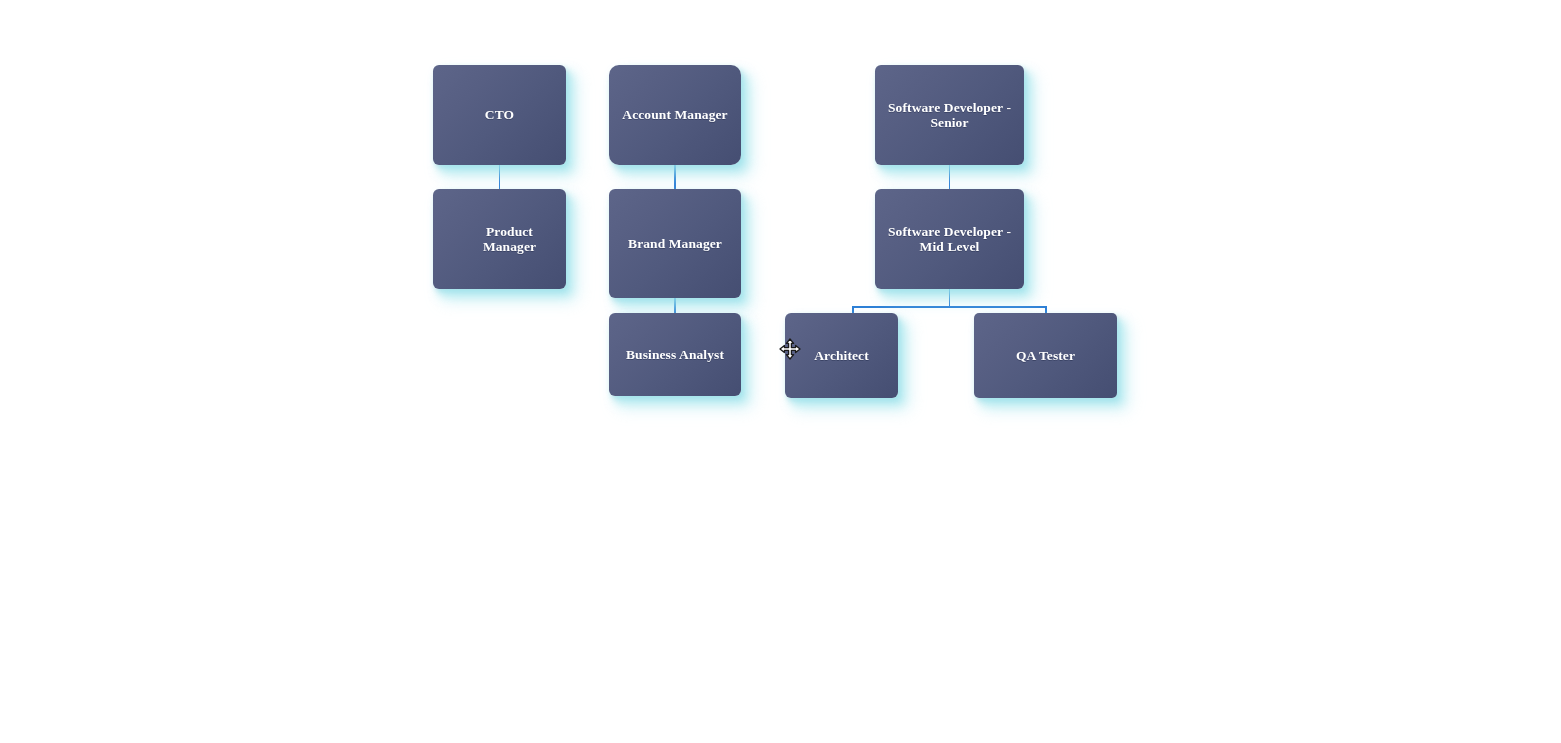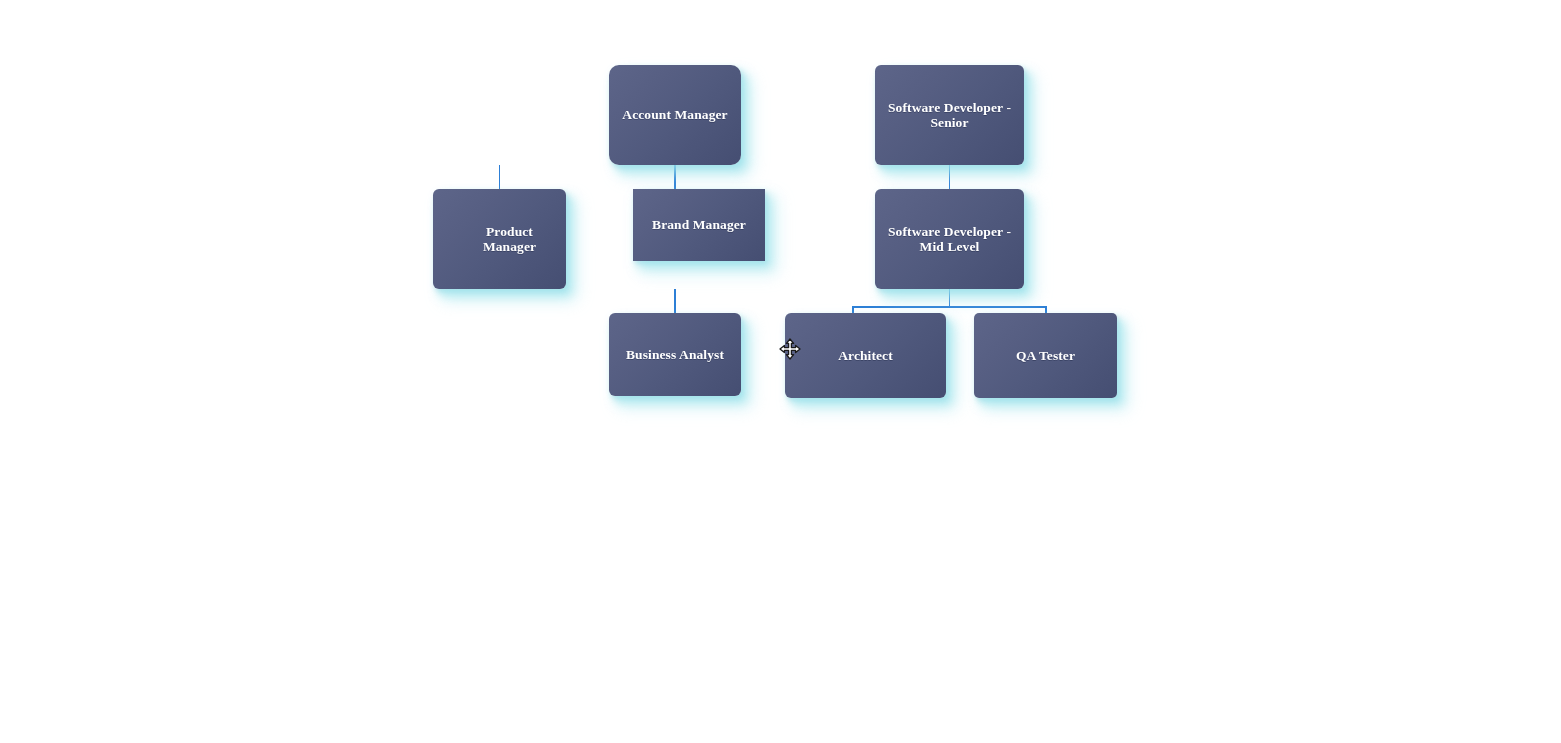--- a/index.html
+++ b/index.html
@@ -84,41 +84,44 @@
 
   <svg id="edge-layer" viewBox="0 0 1561 743" width="1561" height="743">
       <path d="M 499.5 165 L 499.5 189" fill="none" stroke="#2d7fd6" stroke-width="1.6" shape-rendering="crispEdges"></path>
       <path d="M 675 165 L 675 189" fill="none" stroke="#2d7fd6" stroke-width="1.6" shape-rendering="crispEdges"></path>
       <path d="M 675 289 L 675 313" fill="none" stroke="#2d7fd6" stroke-width="1.6" shape-rendering="crispEdges"></path>
       <path d="M 949.5 165 L 949.5 189" fill="none" stroke="#2d7fd6" stroke-width="1.6" shape-rendering="crispEdges"></path>
       <path d="M 949.5 289 L 949.5 307 L 853 307 L 853 313" fill="none" stroke="#2d7fd6" stroke-width="1.6" shape-rendering="crispEdges"></path>
       <path d="M 949.5 289 L 949.5 307 L 1046 307 L 1046 313" fill="none" stroke="#2d7fd6" stroke-width="1.6" shape-rendering="crispEdges"></path>
     </svg>
 
+  <div class="node" style="left: 433px; top: 65px; width: 133px; height: 100px; border-radius: 6px;">
+      <span class="node-label" style="color: rgb(255, 255, 255);">CTO</span>
+    </div>
     <div class="node" style="left: 433px; top: 189px; width: 133px; height: 100px; border-radius: 6px; padding-left: 20px;">
       <span class="node-label" style="color: rgb(255, 255, 255);">Product Manager</span>
     </div>
     <div class="node" style="left: 609px; top: 65px; width: 132px; height: 100px; border-radius: 10px;">
       <span class="node-label" style="color: rgb(255, 255, 255);">Account Manager</span>
     </div>
-    <div class="node" style="left: 609px; top: 189px; width: 132px; height: 72px; border-radius: 0; margin-left: 24px;">
+    <div class="node" style="left: 609px; top: 189px; width: 132px; height: 109px; border-radius: 6px;">
       <span class="node-label" style="color: rgb(255, 255, 255);">Brand Manager</span>
     </div>
     <div class="node" style="left: 609px; top: 313px; width: 132px; height: 83px; border-radius: 6px;">
       <span class="node-label" style="color: rgb(255, 255, 255);">Business Analyst</span>
     </div>
     <div class="node" style="left: 875px; top: 65px; width: 149px; height: 100px; border-radius: 6px;">
       <span class="node-label" style="color: rgb(255, 255, 255);">Software Developer -
 Senior</span>
     </div>
     <div class="node" style="left: 875px; top: 189px; width: 149px; height: 100px; border-radius: 6px;">
       <span class="node-label" style="color: rgb(255, 255, 255);">Software Developer -
 Mid Level</span>
     </div>
-    <div class="node" style="left: 785px; top: 313px; width: 161px; height: 85px; border-radius: 6px;">
+    <div class="node" style="left: 785px; top: 313px; width: 113px; height: 85px; border-radius: 6px;">
       <span class="node-label" style="color: rgb(255, 255, 255);">Architect</span>
     </div>
     <div class="node" style="left: 974px; top: 313px; width: 143px; height: 85px; border-radius: 5px;">
       <span class="node-label" style="color: rgb(255, 255, 255);">QA Tester</span>
     </div>
     <div id="cursor" style="left: 777px; top: 336px;">
     <svg width="26" height="26" viewBox="0 0 26 26">
       <g transform="translate(13,13)">
         <path d="M 0,-10 L 3.6,-5.6 L 1.4,-5.6 L 1.4,-1.4 L 5.6,-1.4 L 5.6,-3.6 L 10,0
                  L 5.6,3.6 L 5.6,1.4 L 1.4,1.4 L 1.4,5.6 L 3.6,5.6 L 0,10

